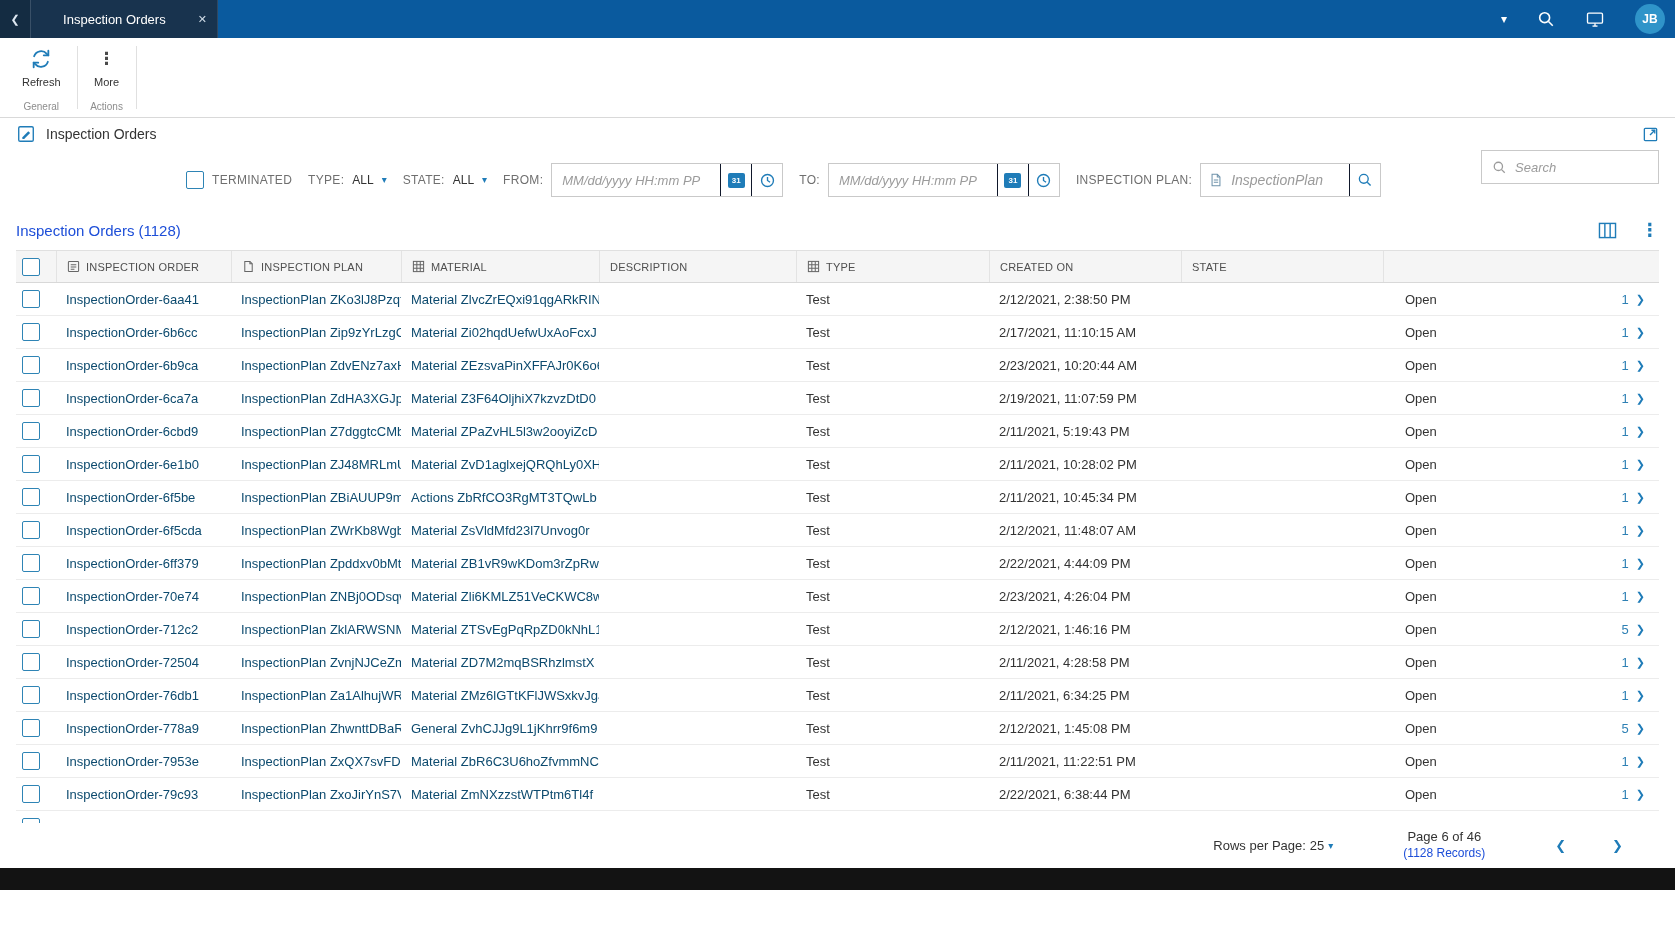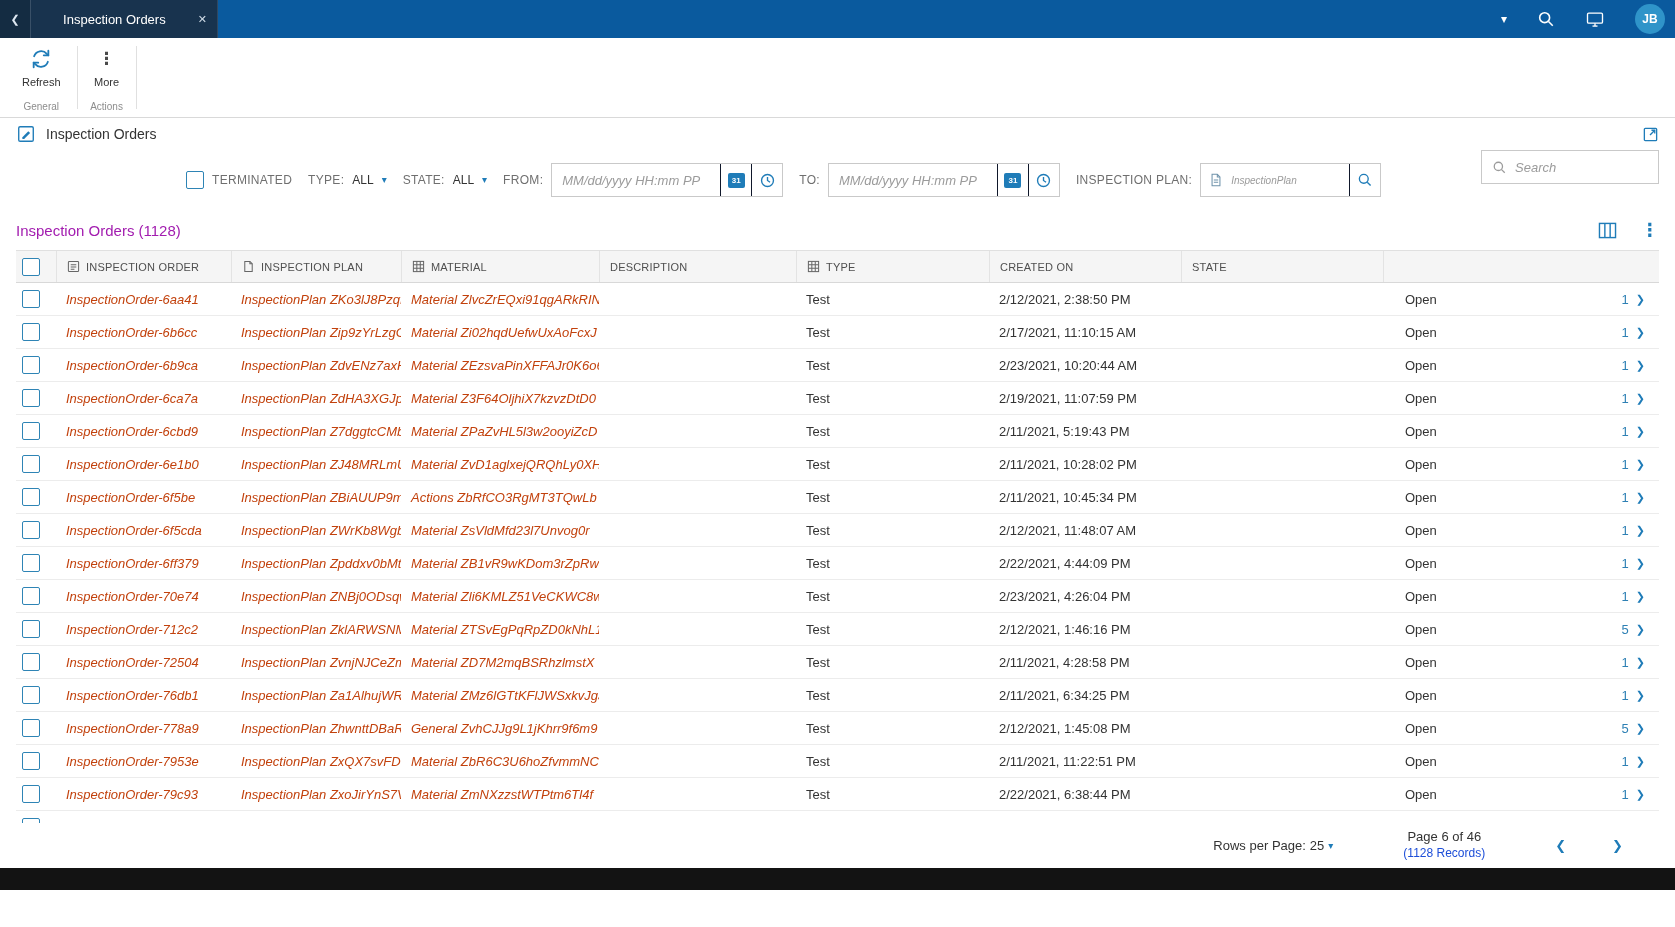--- a/index.html
+++ b/index.html
@@ -35,41 +35,41 @@
 
   
   .filters { height:60px; flex:none; display:flex; gap:16px; padding:0 16px 0 186px; background:#fff; }
   .filter-item { display:flex; align-items:center; gap:8px; white-space:nowrap; cursor:default; }
   .f-label { font-size:12px; color:#6f6f6f; letter-spacing:.3px; }
   .f-value { font-size:12px; color:#333; }
   .caret { color:#1f7cb8; font-size:10px; line-height:1; }
   .checkbox { width:18px; height:18px; border:1px solid #2e84b5; border-radius:2px; background:#fff; display:inline-block; cursor:pointer; flex:none; }
   .input-group { height:34px; border:1px solid #c9c9c9; display:flex; align-items:stretch; background:#fff; }
   .dt-input { width:168px; border:none; outline:none; padding:0 10px; font-size:13px; font-family:inherit; color:#333; }
-  .ip-input { width:126px; border:none; outline:none; padding:0 8px; font-size:10px; font-family:inherit; color:#c2410c; }
+  .ip-input { width:126px; border:none; outline:none; padding:0 8px; font-size:14px; font-family:inherit; color:#c2410c; }
   input::placeholder { font-style:italic; color:#9b9b9b; }
   .icon-btn { width:31px; border:none; border-left:1px solid #0f172a; background:#fff; display:flex; align-items:center; justify-content:center; cursor:pointer; }
   .cal-icon { width:17px; height:15px; background:#1f7cb8; border-radius:2px; color:#fff; display:flex; align-items:center; justify-content:center; font-size:8px; font-weight:bold; }
   .ig-icon { display:flex; align-items:center; padding-left:8px; }
   .global-search { margin-left:auto; width:178px; height:34px; border:1px solid #c9c9c9; display:flex; align-items:center; gap:8px; padding:0 10px; background:#fff; }
   .global-search input { border:none; outline:none; flex:1; min-width:0; font-size:13px; font-family:inherit; color:#333; }
 
   
   .table-title-row { height:40px; flex:none; display:flex; align-items:center; gap:24px; padding:0 16px; background:#fff; }
-  .table-title { font-size:15px; color:#a21caf; flex:1; }
+  .table-title { font-size:15px; color:#1d4ed8; flex:1; }
   .tt-icon { display:flex; cursor:pointer; }
   .tt-dots { color:#1f7cb8; font-size:18px; font-weight:bold; line-height:1; cursor:pointer; }
 
   
   .thead { height:33px; flex:none; margin:0 16px; background:#f5f5f5; border-top:1px solid #e0e0e0; border-bottom:1px solid #d8d8d8; display:flex; align-items:stretch; }
   .hcell { display:flex; align-items:center; gap:6px; padding:0 10px; font-size:11px; color:#4f4f4f; letter-spacing:.2px; white-space:nowrap; overflow:hidden; }
   .hcell + .hcell { border-left:1px solid #e3e3e3; }
   .trow { height:33px; display:flex; align-items:center; border-bottom:1px solid #ececec; background:#fff; }
   .cell { padding:0 10px; font-size:13px; color:#333; overflow:hidden; white-space:nowrap; }
-  .link { color:#c2410c; cursor:pointer;font-style:italic; }
+  .link { color:#0c4a6e; cursor:pointer; }
   .c-check { width:40px; flex:none; display:flex; align-items:center; padding:0 0 0 6px; }
   .c-order { width:175px; flex:none; }
   .c-plan { width:170px; flex:none; }
   .c-material { width:198px; flex:none; }
   .c-desc { width:197px; flex:none; }
   .c-type { width:193px; flex:none; }
   .c-created { width:192px; flex:none; }
   .c-result { width:214px; flex:none; }
   .c-state { width:202px; flex:none; }
   .c-actions { flex:1; min-width:0; }

